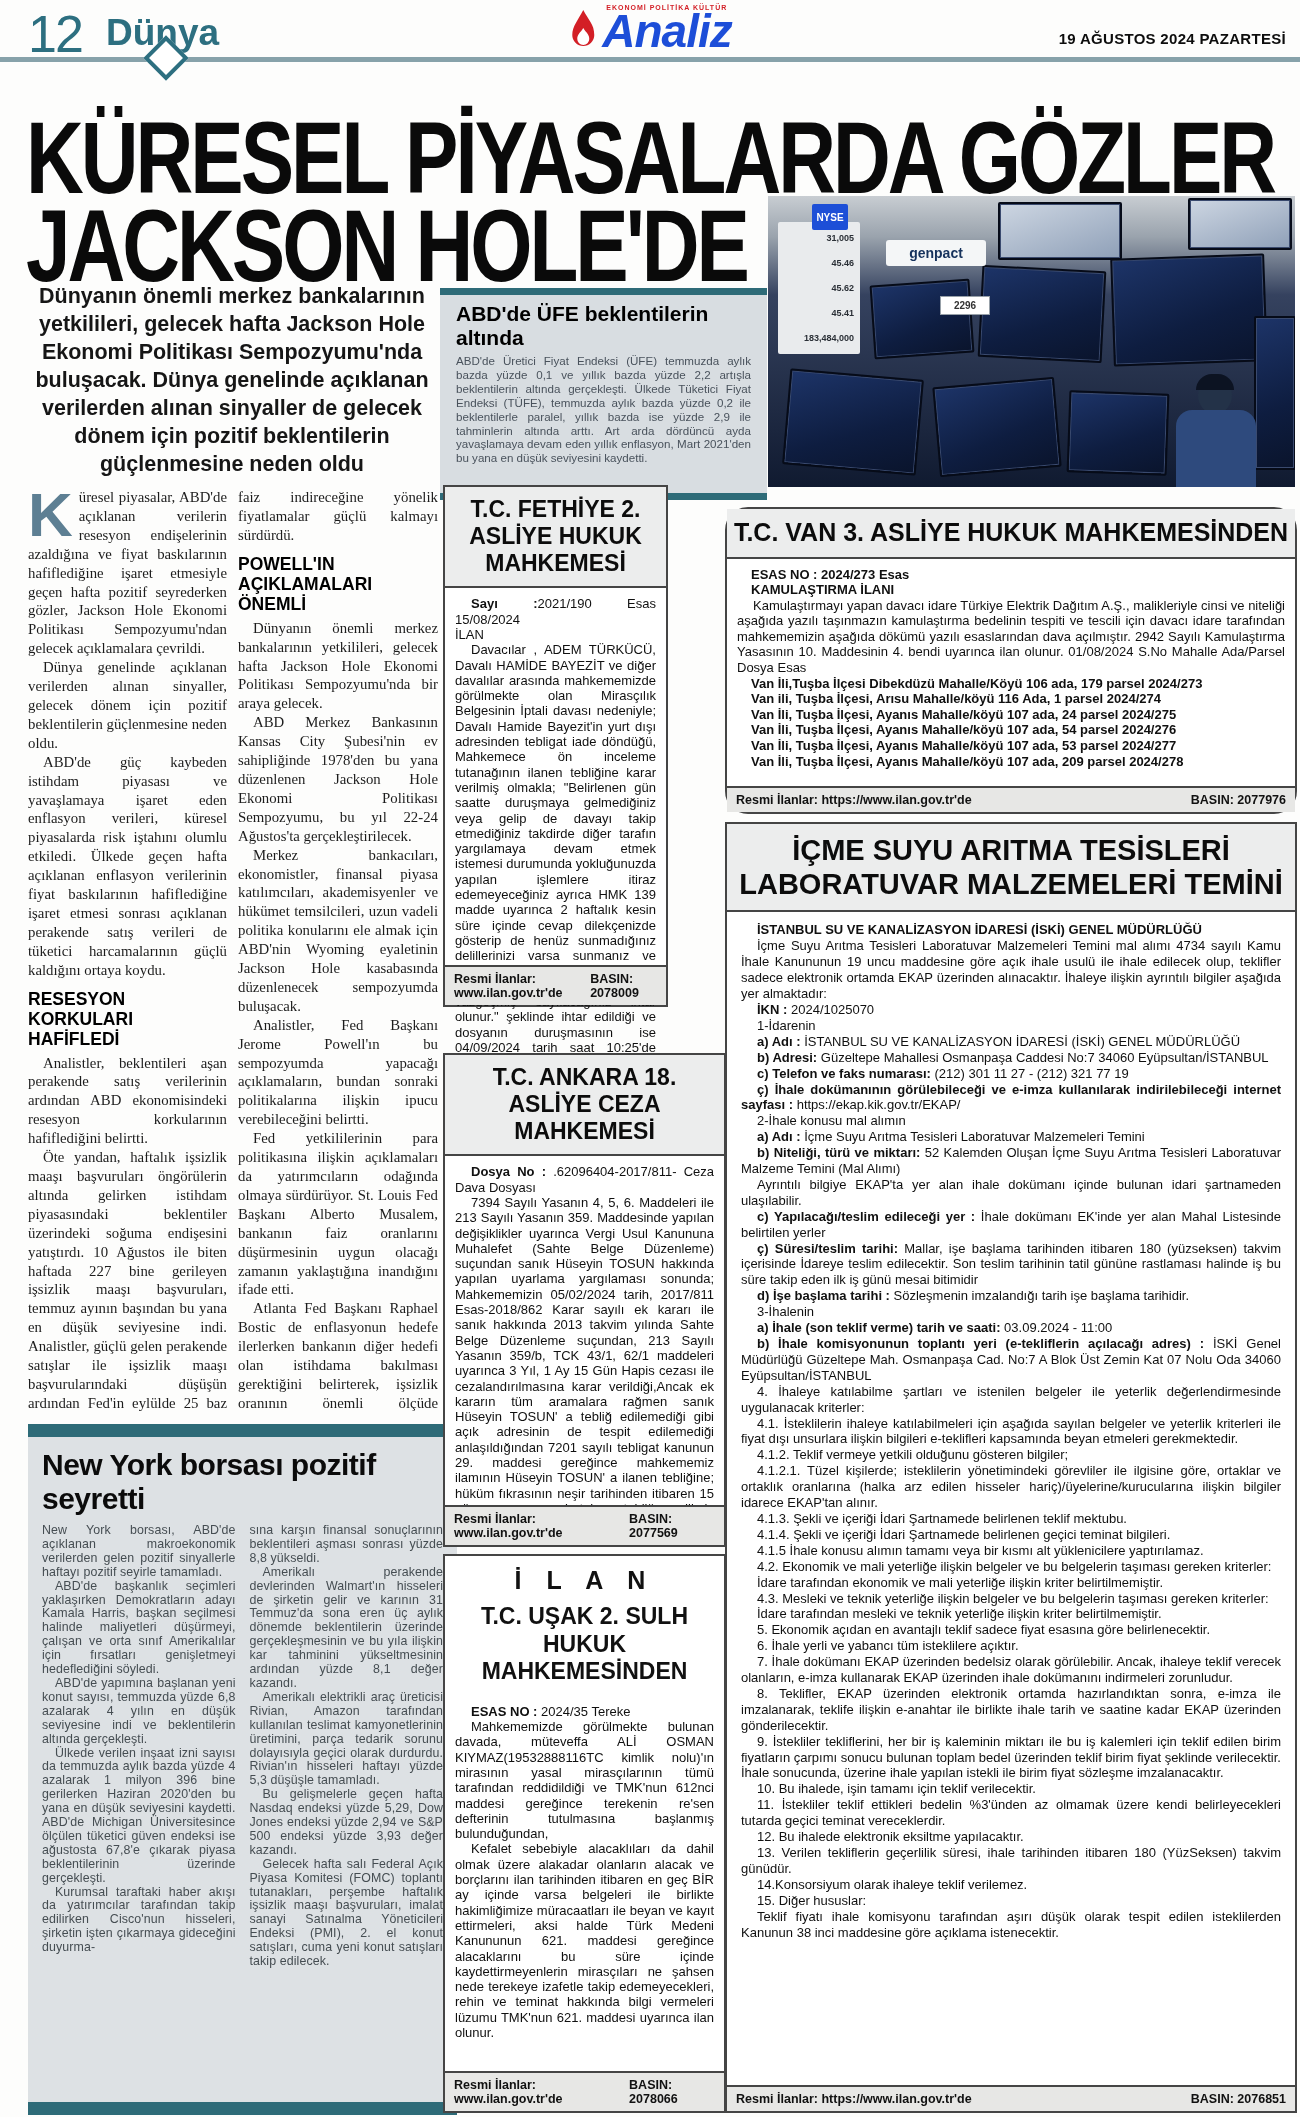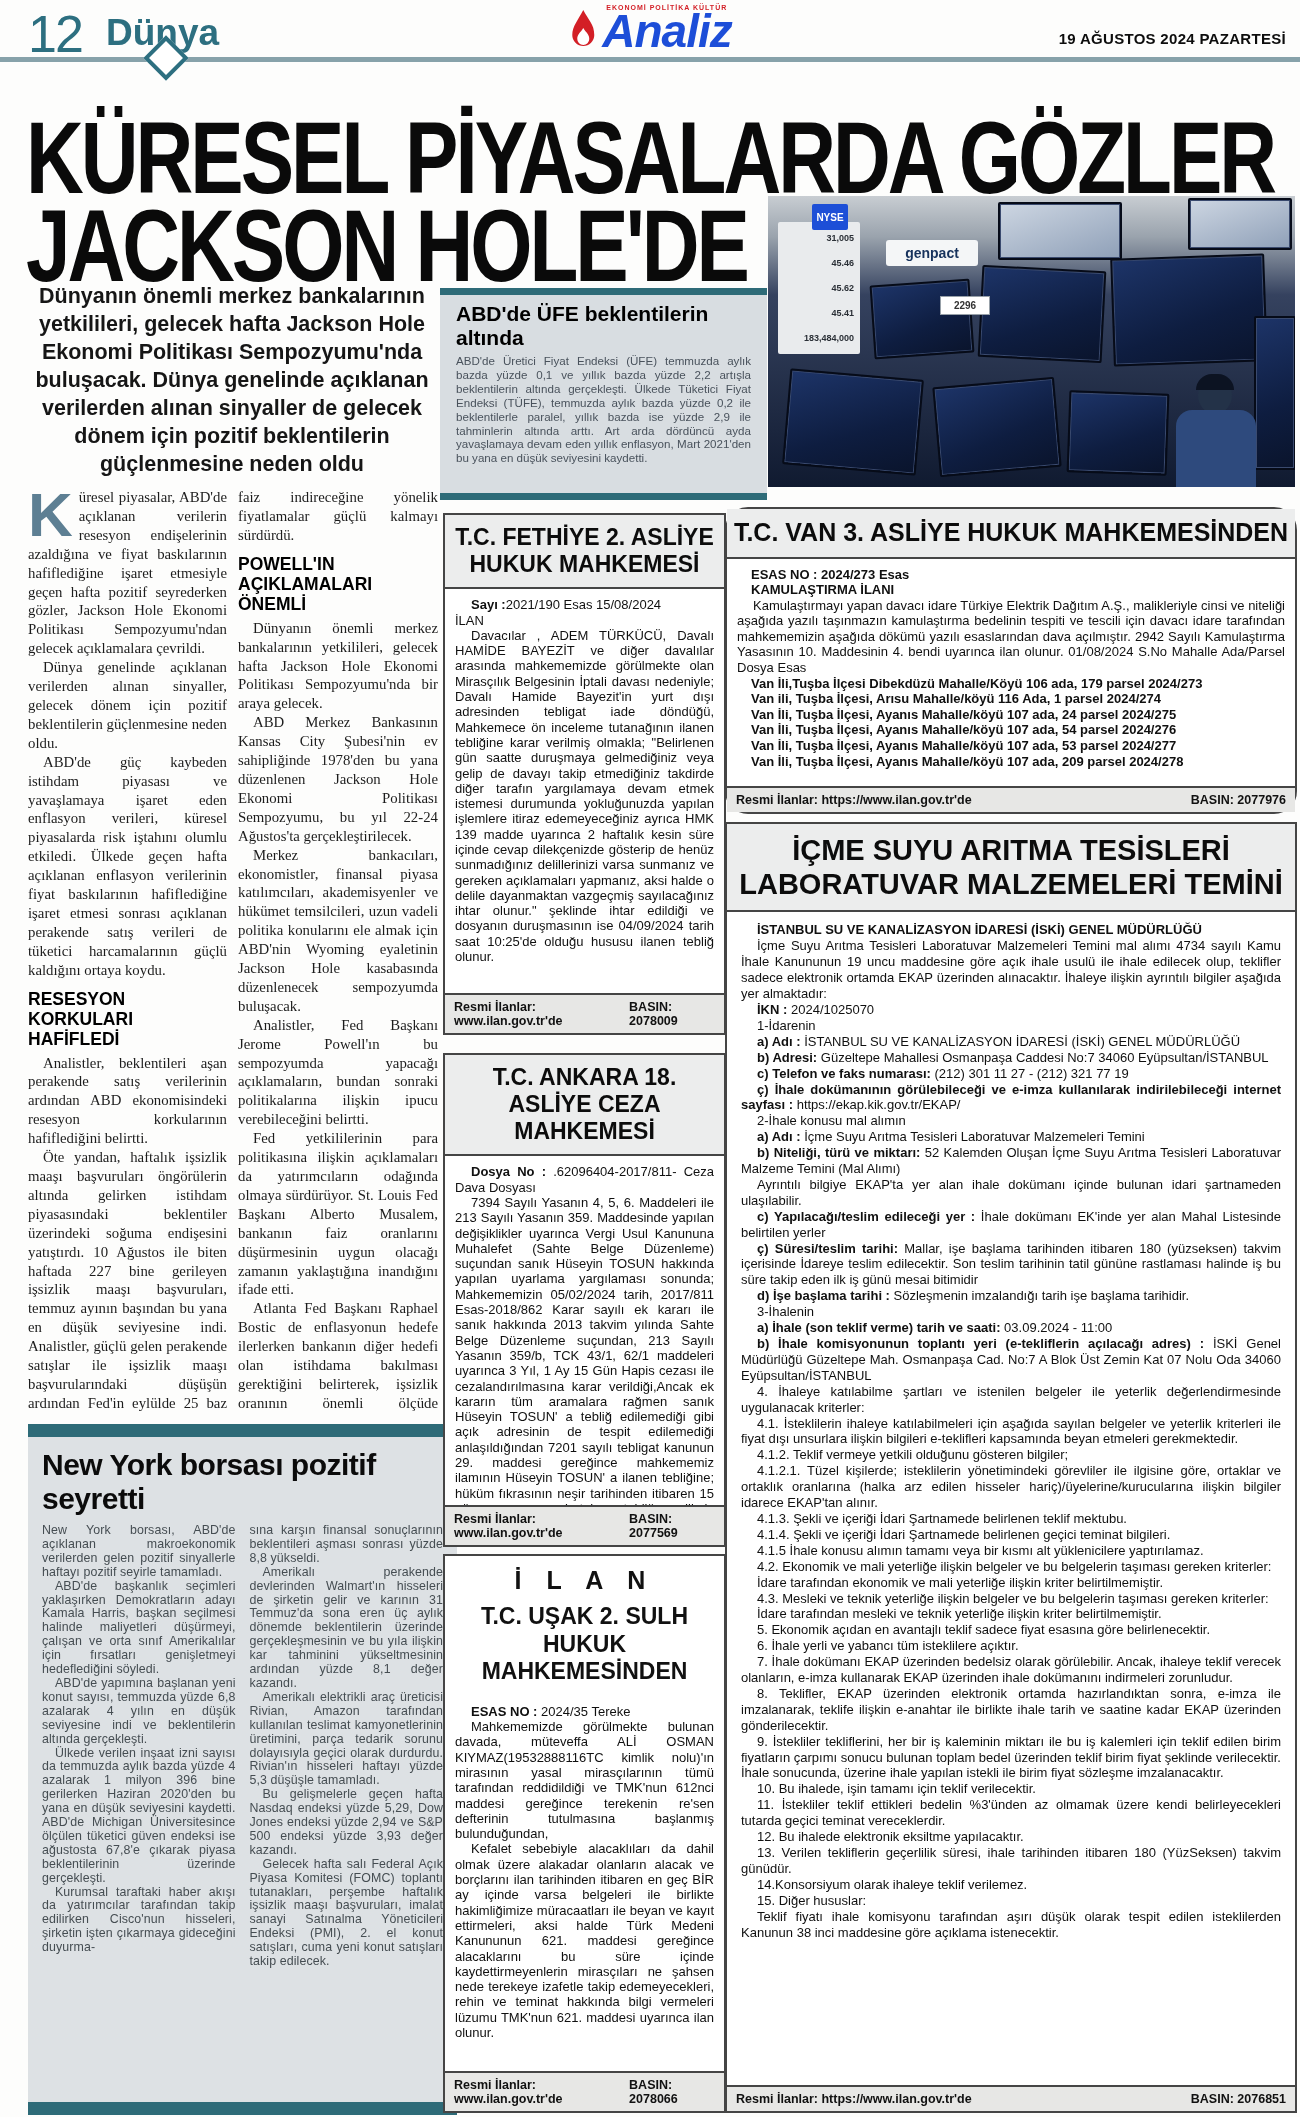--- a/index.html
+++ b/index.html
@@ -36,21 +36,21 @@
   .ufe-body{margin:0 16px;font-size:11.6px;line-height:13.9px;color:#49525c;text-align:justify;}
 
   
   .photo{position:absolute;left:768px;top:196px;width:527px;height:291px;overflow:hidden;
          background:linear-gradient(180deg,#c8cdd2 0%,#9aa3ad 14%,#35425f 34%,#101a30 100%);}
   .board{position:absolute;left:10px;top:26px;width:82px;height:132px;background:#e9ebed;border-radius:2px;
          padding:4px 6px;box-sizing:border-box;display:flex;flex-direction:column;justify-content:space-around;}
   .board div{font-size:9px;font-weight:bold;color:#2a2f36;text-align:right;}
   .nyse{position:absolute;left:44px;top:8px;width:36px;height:26px;background:#1d4fd7;color:#fff;
         font-size:10px;font-weight:bold;display:flex;align-items:center;justify-content:center;z-index:2;border-radius:2px;}
-  .genpact{position:absolute;left:118px;top:44px;width:92px;height:26px;background:#f4f6f7;border-radius:3px;
+  .genpact{position:absolute;left:118px;top:44px;width:100px;height:26px;background:#f4f6f7;border-radius:3px;
            color:#16325c;font-size:14px;font-weight:bold;display:flex;align-items:center;justify-content:center;z-index:2;}
   .tag2296{position:absolute;left:172px;top:100px;width:48px;height:17px;background:#fff;border:1px solid #97a0a8;
            color:#333;font-size:10px;font-weight:bold;display:flex;align-items:center;justify-content:center;z-index:2;}
   .mon{position:absolute;background:linear-gradient(160deg,#1d3468 0%,#0e1d40 60%,#0a142c 100%);
        border:2px solid #060b18;border-radius:2px;box-shadow:0 0 0 1px #3a4a6e inset;}
   .mon.lite{background:linear-gradient(160deg,#cdd6e2,#8fa0b8);}
   .person{position:absolute;left:402px;top:178px;width:92px;height:113px;z-index:3;}
   .p-head{position:absolute;left:28px;top:2px;width:34px;height:38px;border-radius:50%;background:#233248;}
   .p-band{position:absolute;left:26px;top:0;width:38px;height:16px;border-radius:18px 18px 0 0;background:#0c1322;}
   .p-torso{position:absolute;left:6px;top:36px;width:80px;height:77px;border-radius:16px 16px 0 0;background:#2e4a7d;}
@@ -79,21 +79,21 @@
   .nycol p:first-child{text-indent:0;}
 
   
   .legal{position:absolute;border:2px solid #454545;background:#fff;box-sizing:border-box;}
   .lhead{background:#eceded;border-bottom:2px solid #454545;text-align:center;font-weight:bold;
          font-size:23px;line-height:1.18;padding:9px 6px;color:#0c0c0c;}
   .lbody{padding:8px 10px;font-size:13px;line-height:15.3px;text-align:justify;color:#101010;}
   .lp{margin:0;text-indent:16px;}
   .lfoot{position:absolute;left:0;right:0;bottom:0;border-top:2px solid #454545;background:#e7e7e5;
          display:flex;justify-content:space-between;font-size:12.5px;font-weight:bold;padding:5px 9px;}
-  .fethiye{left:443px;top:513px;width:283px;height:522px;}
+  .fethiye{left:443px;top:485px;width:225px;height:522px;}
   .ankara{left:443px;top:1053px;width:283px;height:494px;}
   .usak{left:443px;top:1554px;width:283px;height:559px;}
   .van{left:725px;top:507px;width:572px;height:307px;border-radius:23px;}
   .van .lhead{font-size:25px;}
   .van .lbody{line-height:15.6px;}
   .van-row{padding-left:14px;font-weight:bold;}
   .icme{left:725px;top:822px;width:572px;height:1291px;}
   .icme .lhead{font-size:29px;}
   .icme .lbody{padding:10px 14px;line-height:15.9px;}
   .ilan-title{text-align:center;font-weight:bold;font-size:25px;letter-spacing:9px;margin:10px 0 2px;}

